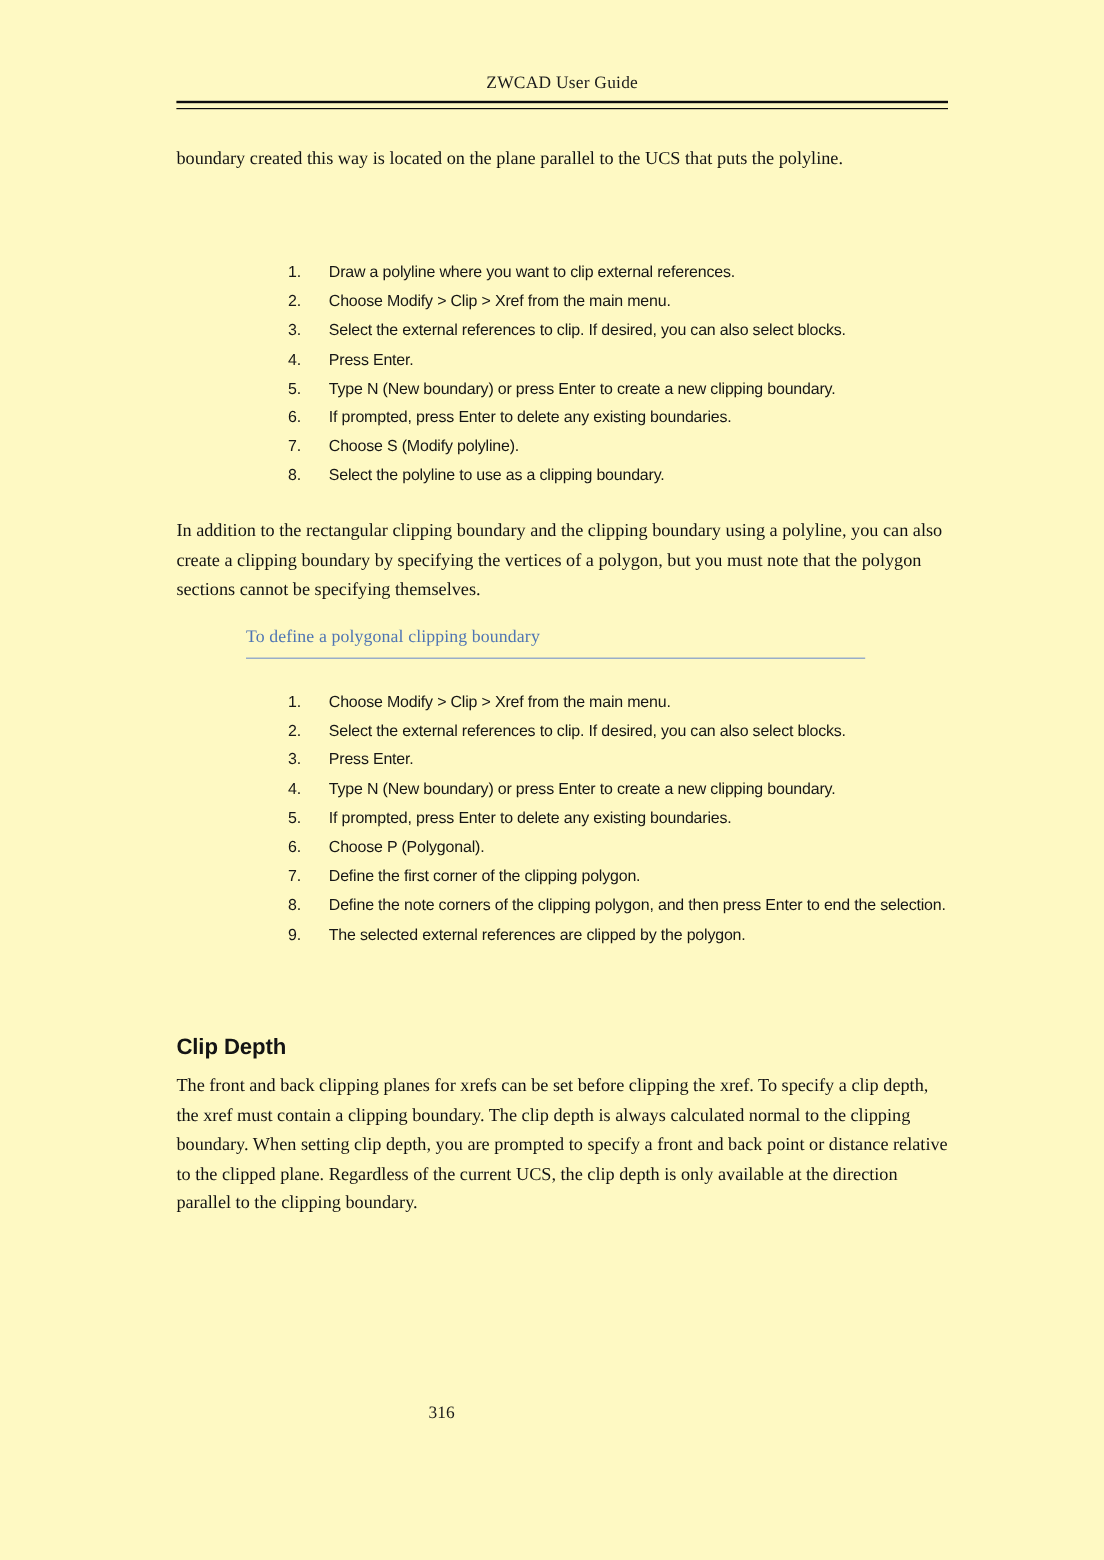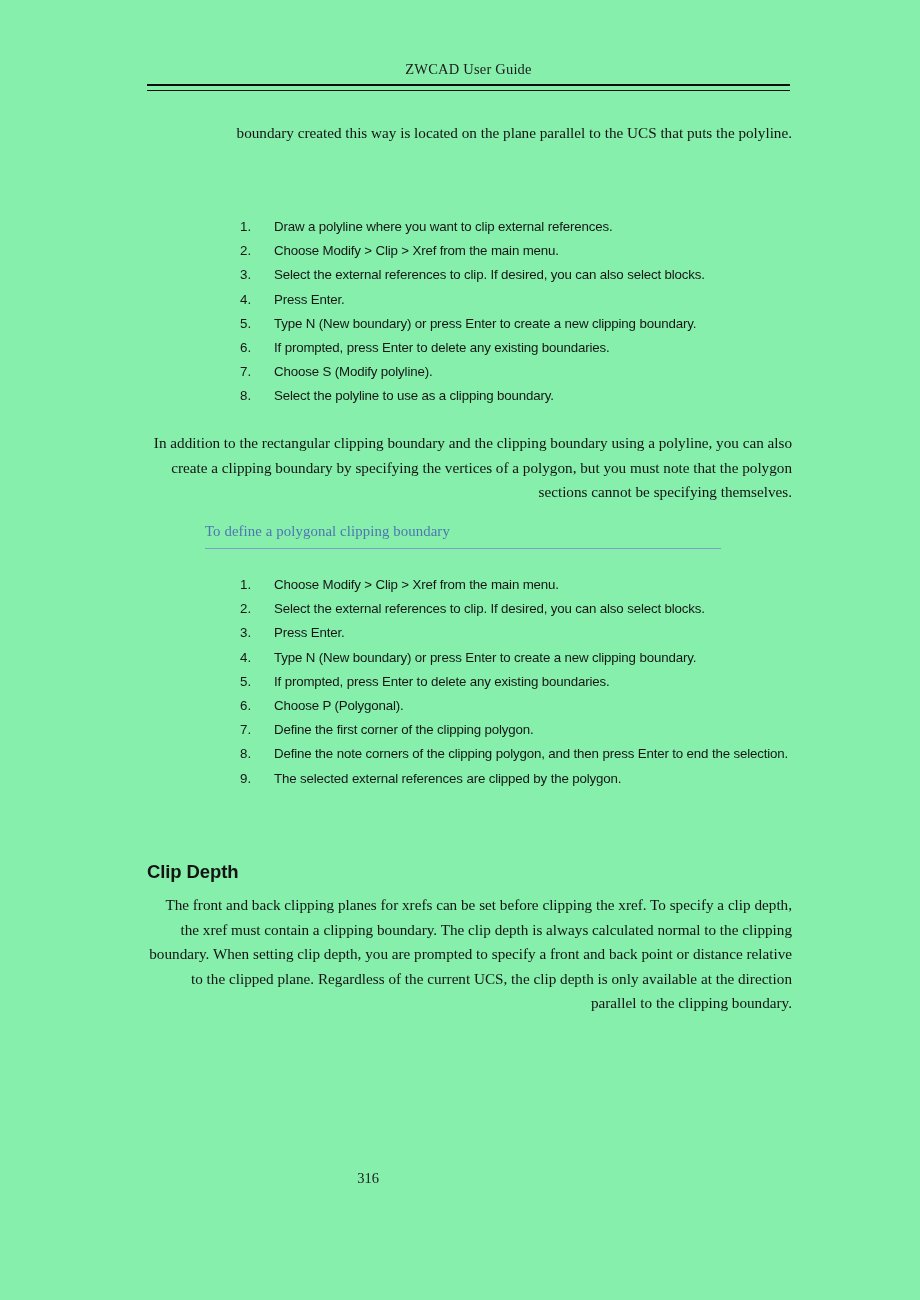--- a/index.html
+++ b/index.html
@@ -14,21 +14,21 @@
     position: relative;
     overflow: hidden;
     font-family: "Liberation Serif", "DejaVu Serif", serif;
     color: #1a1a1a;
     background: #fefefe;
   }
 
   .page {
     position: absolute;
     inset: 0;
-    background: #86efac;
+    background: #fef9c3;
   }
 
   
   .header {
     position: absolute;
     left: 147px;
     top: 62px;
     width: 643px;
   }
   .header-title {
@@ -48,21 +48,21 @@
 
   
   .body-block {
     position: absolute;
     left: 147px;
     width: 645px;
     font-family: "Liberation Serif", "DejaVu Serif", serif;
     font-size: 15.2px;
     line-height: 24.6px;
     color: #131313;
-    text-align: right;
+    text-align: left;
   }
   .body-block p {
     margin: 0;
   }
 
   
   .proc-heading {
     position: absolute;
     left: 205px;
     width: 516px;

